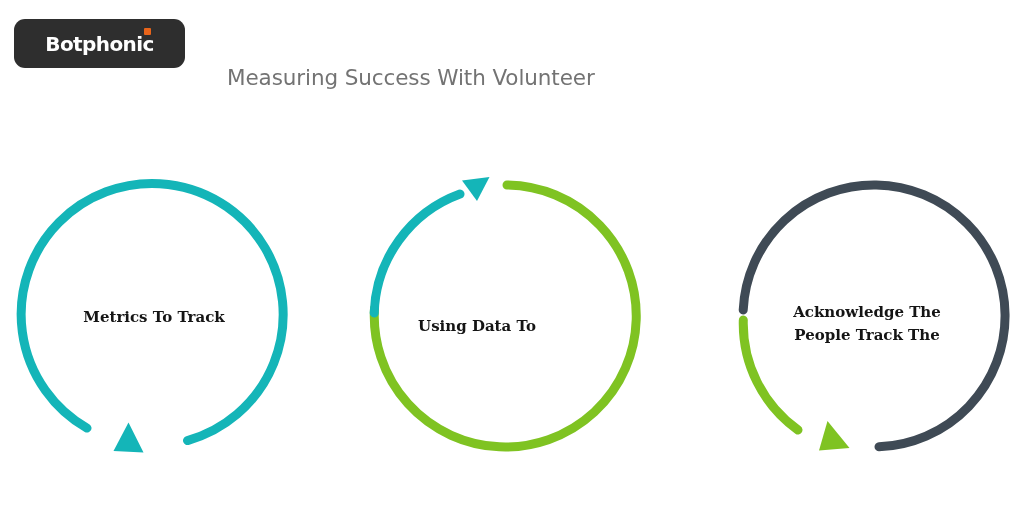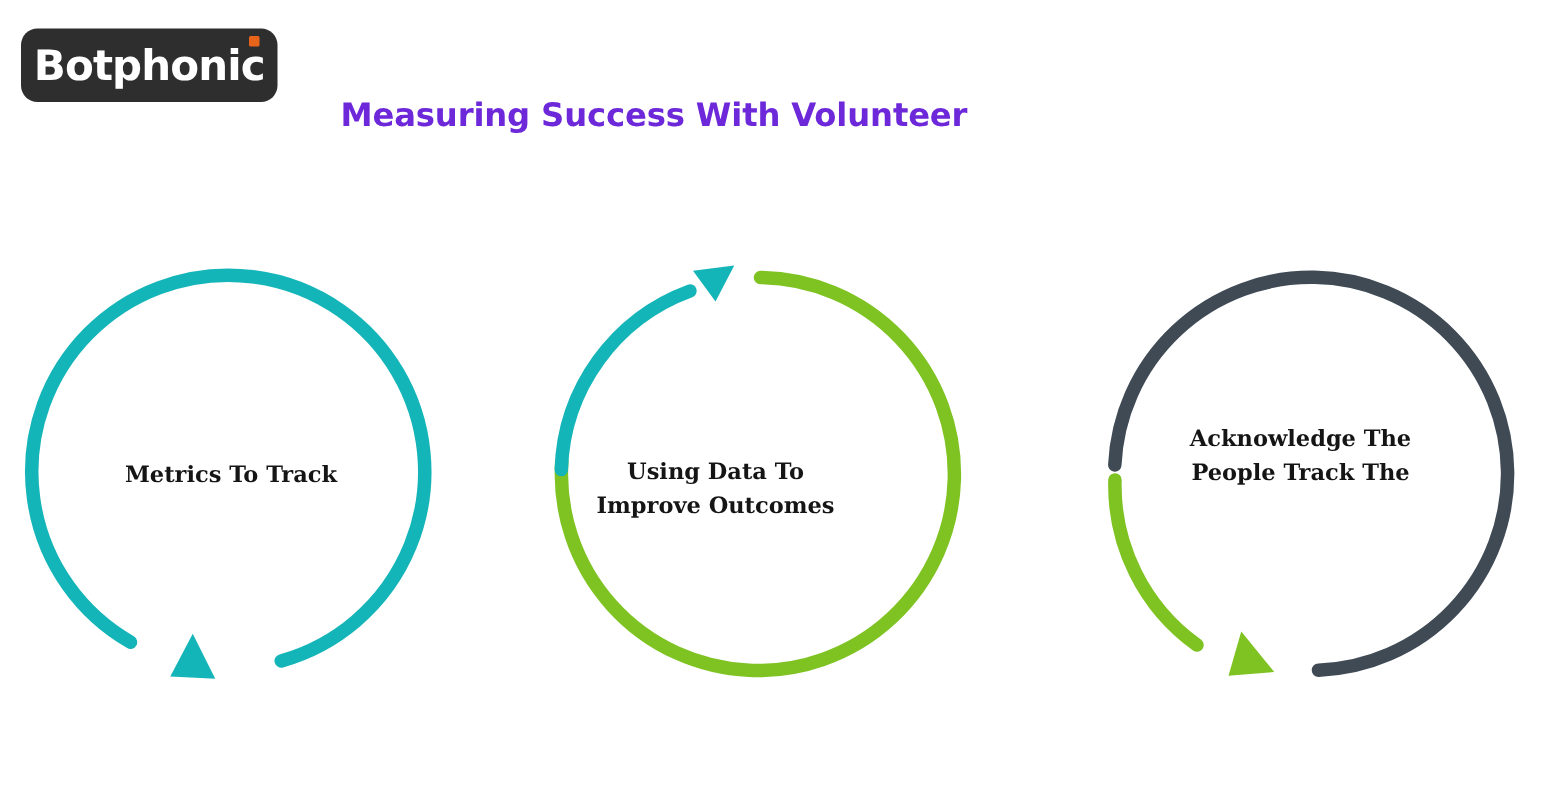--- a/index.html
+++ b/index.html
@@ -33,45 +33,45 @@
     background: #2e2e2e;
     border-radius: 11px;
     display: flex;
     align-items: center;
     justify-content: center;
   }
   #logo-wordmark {
     position: relative;
     color: #ffffff;
     font-family: "DejaVu Sans", sans-serif;
-    font-size: 28px;
+    font-size: 20px;
     font-weight: bold;
     letter-spacing: -0.6px;
     line-height: 1;
     white-space: nowrap;
   }
   #logo-dot {
     position: absolute;
     right: 3px;
     top: -6px;
     width: 7px;
     height: 7px;
     background: #e8641a;
     border-radius: 1px;
   }
 
   #page-title {
     position: absolute;
     left: 227px;
     top: 24px;
     width: 560px;
-    color: #6d28d9;
+    color: #737373;
     font-family: "DejaVu Sans", sans-serif;
     font-size: 21.5px;
-    font-weight: bold;
+    font-weight: normal;
     line-height: 35px;
     letter-spacing: -0.1px;
     margin-top: 36px;
   }
   #page-title .tline { display: block; }
 
   
   #diagram-stage {
     position: absolute;
     left: 0;
@@ -170,21 +170,20 @@
     </g>
 
   </svg>
 
   <div class="node-label" style="left:154px; top:317px;">
     <span class="lline">Metrics To Track</span>
   </div>
 
   <div class="node-label" style="left:477px; top:316px;margin-top:10px;">
     <span class="lline">Using Data To</span>
-    <span class="lline">Improve Outcomes</span>
   </div>
 
-  <div class="node-label" style="left:867px; top:304px;">
+  <div class="node-label" style="left:867px; top:324px;">
     <span class="lline">Acknowledge The</span>
     <span class="lline">People Track The</span>
   </div>
 
 </div>
 
 </body></html>

